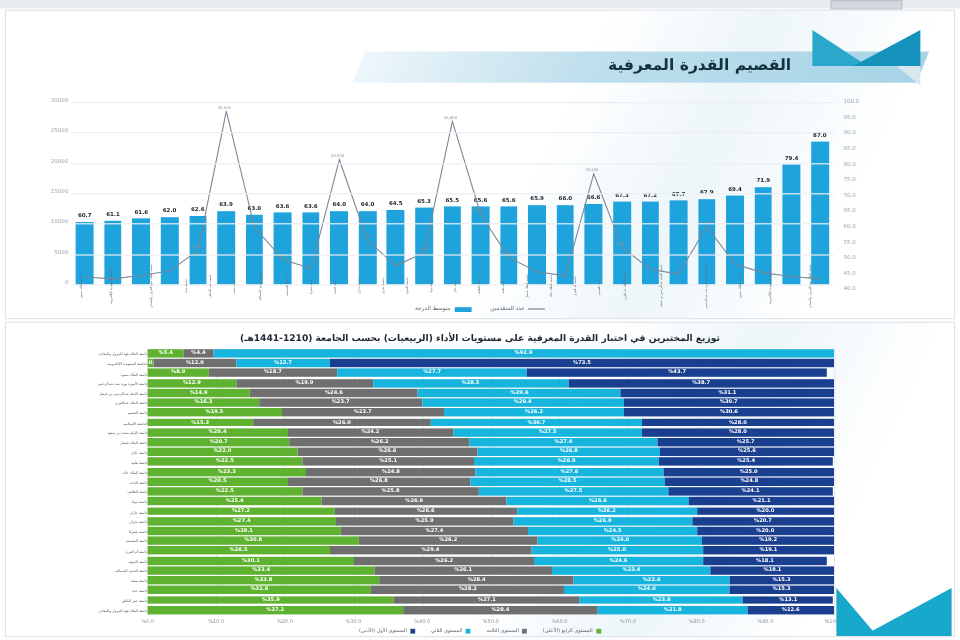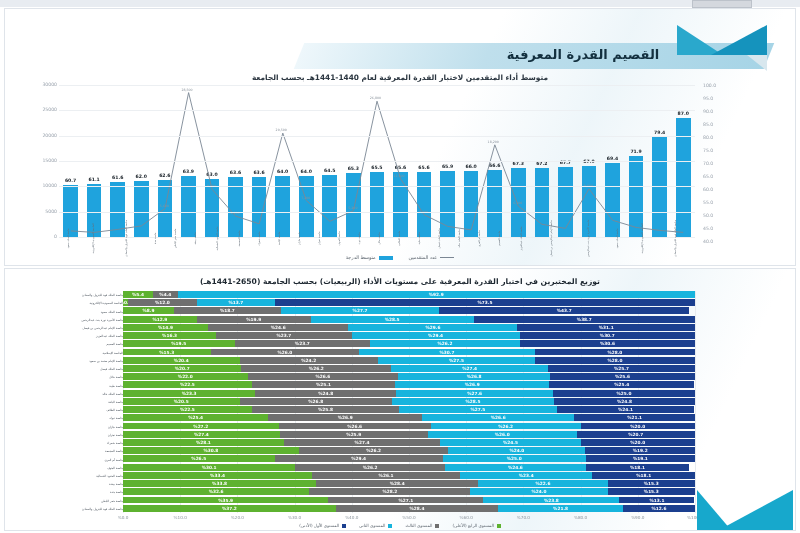--- a/index.html
+++ b/index.html
@@ -101,21 +101,20 @@
     <div class="wash"></div>
 
     <div class="banner-wrap">
       <div class="banner-bar"></div>
       <div class="banner-tri-b"></div>
       <div class="banner-tri-a"></div>
       <div class="banner-tri-c"></div>
       <div class="banner-title">القصيم القدرة المعرفية</div>
     </div>
 
-    <div class="c1-title">متوسط أداء المتقدمين لاختبار القدرة المعرفية لعام 1440-1441هـ بحسب الجامعة</div>
 
     <div class="axis-l" id="ax1l">
         <div class="tick" style="top: -3px;">30000</div>
         <div class="tick" style="top: 22.3333px;">25000</div>
         <div class="tick" style="top: 47.6667px;">20000</div>
         <div class="tick" style="top: 73px;">15000</div>
         <div class="tick" style="top: 98.3333px;">10000</div>
         <div class="tick" style="top: 123.667px;">5000</div>
         <div class="tick" style="top: 149px;">0</div>
       </div>
@@ -363,21 +362,21 @@
       <div class="lg">
         <span class="sw-bar"></span>
         <span>متوسط الدرجة</span>
       </div>
     </div>
   </div>
 
   <div class="slide slide2">
     <div class="wash"></div>
 
-    <div class="c2-title">توزيع المختبرين في اختبار القدرة المعرفية على مستويات الأداء (الربيعيات) بحسب الجامعة (2650-1441هـ)</div>
+    <div class="c2-title">توزيع المختبرين في اختبار القدرة المعرفية على مستويات الأداء (الربيعيات) بحسب الجامعة (1210-1441هـ)</div>
 
     <div class="rowlabels" id="c2rl">
         <div class="rl" style="top: 2.11111px;">جامعة الملك فهد للبترول والمعادن</div>
         <div class="rl" style="top: 10.3333px;">الجامعة السعودية الإلكترونية</div>
         <div class="rl" style="top: 18.5556px;">جامعة الملك سعود</div>
         <div class="rl" style="top: 26.7778px;">جامعة الأميرة نورة بنت عبدالرحمن</div>
         <div class="rl" style="top: 35px;">جامعة الإمام عبدالرحمن بن فيصل</div>
         <div class="rl" style="top: 43.2222px;">جامعة الملك عبدالعزيز</div>
         <div class="rl" style="top: 51.4444px;">جامعة القصيم</div>
         <div class="rl" style="top: 59.6667px;">الجامعة الإسلامية</div>

